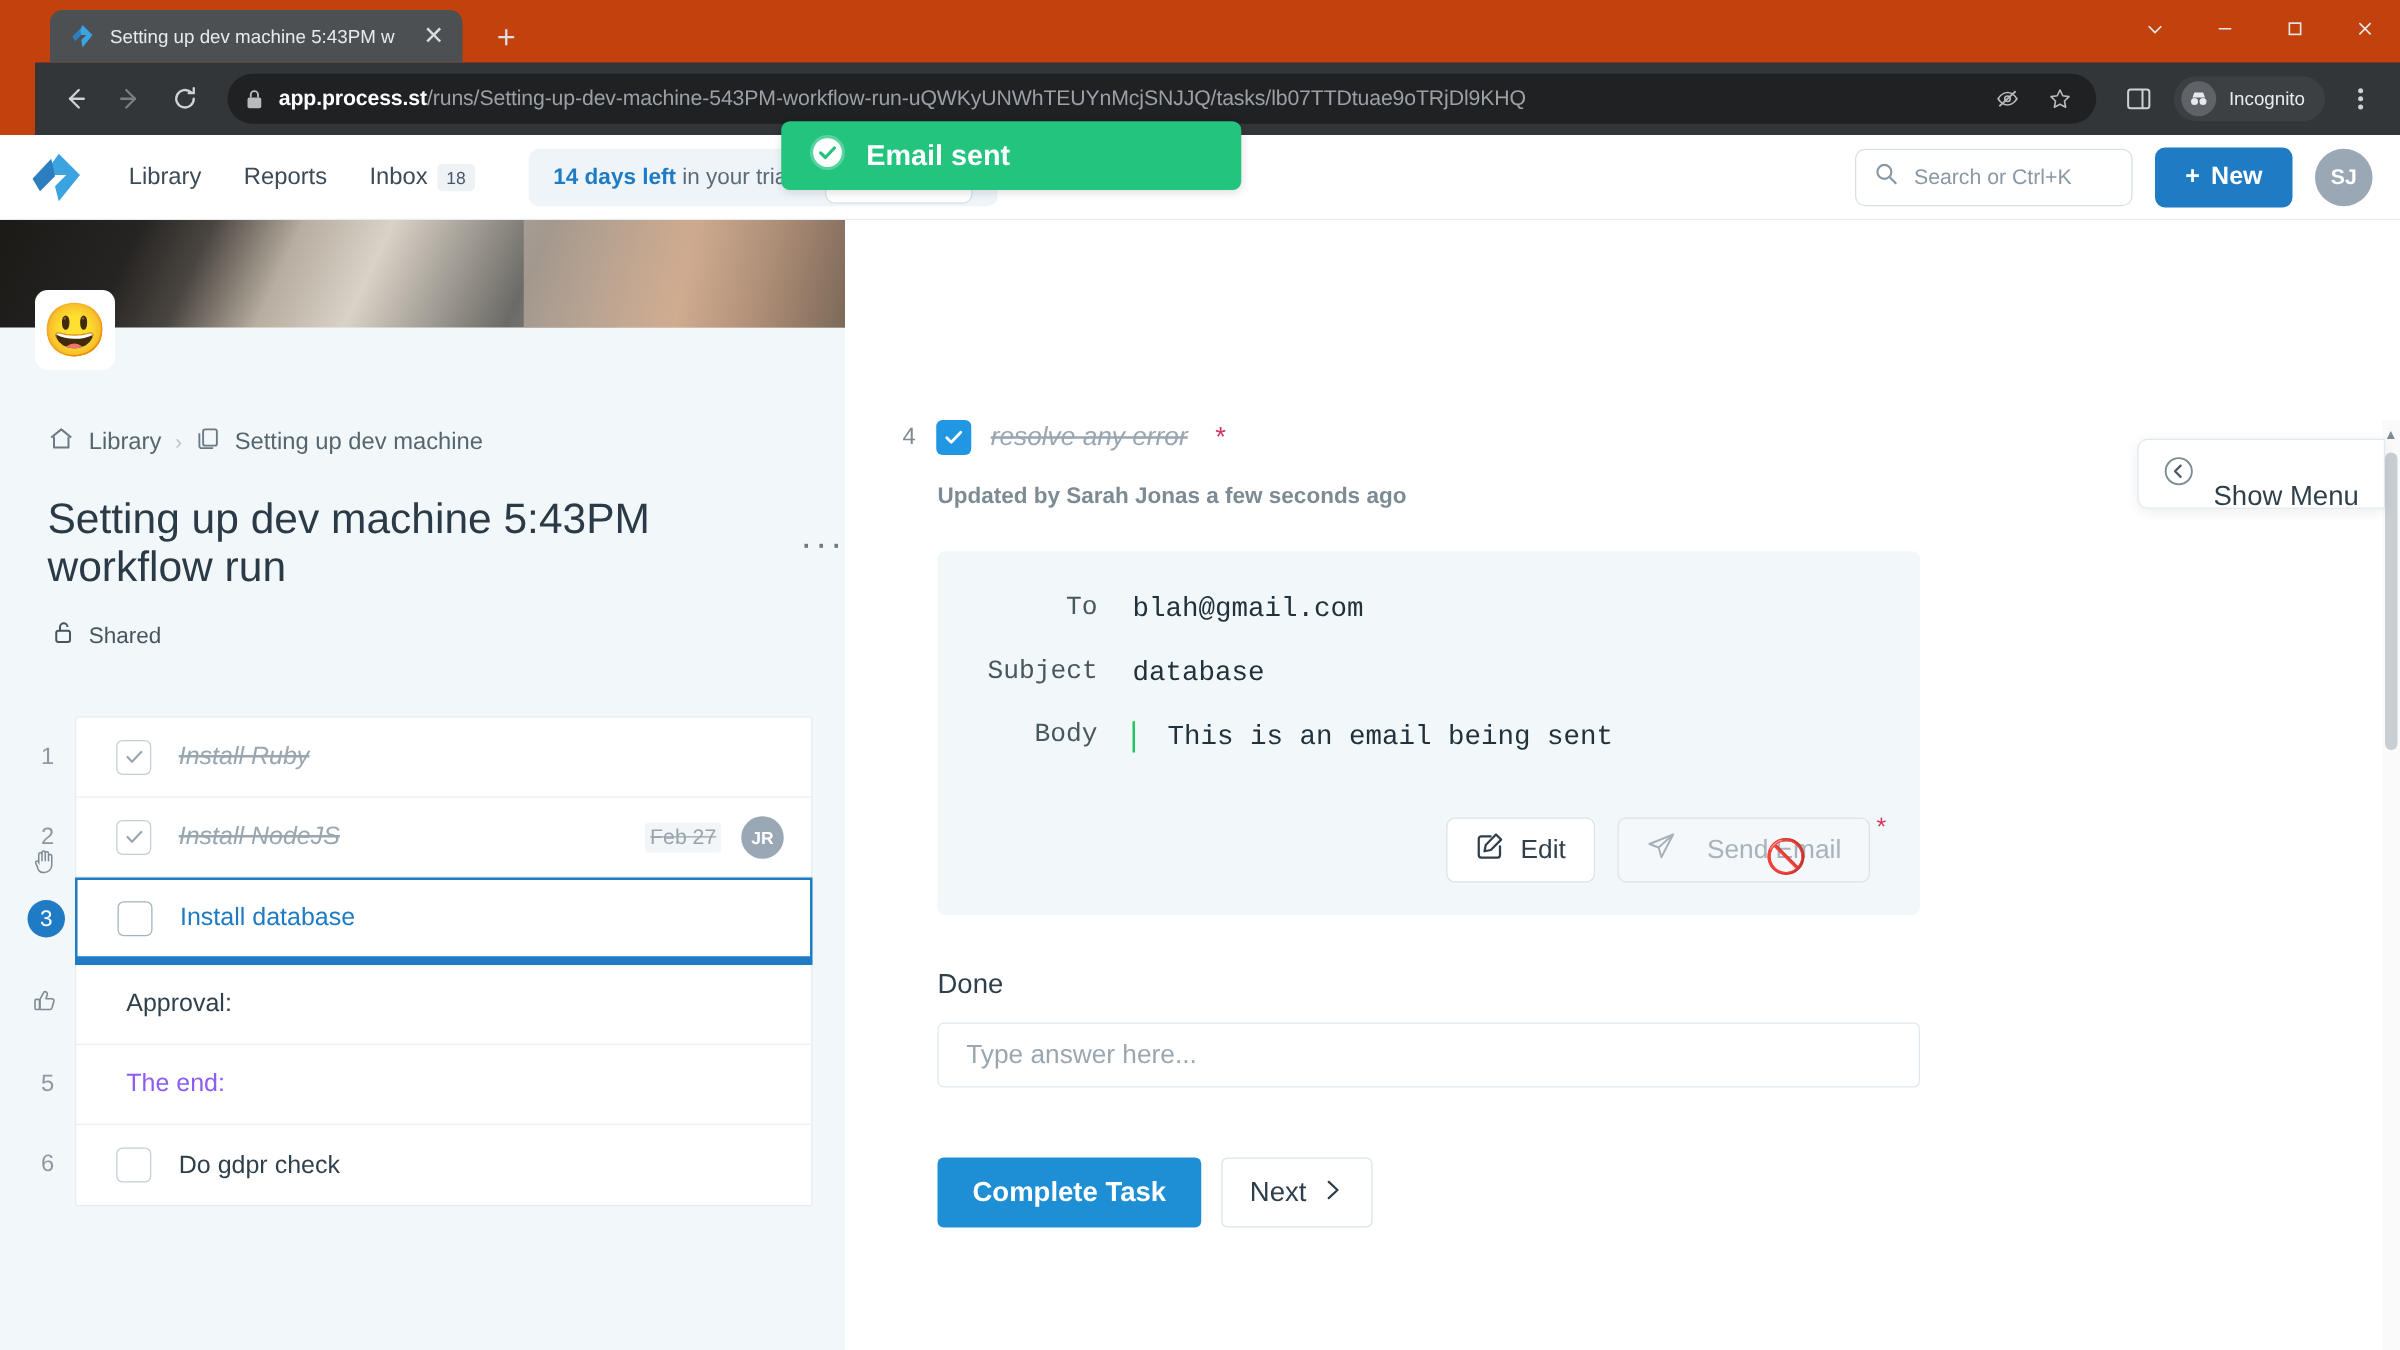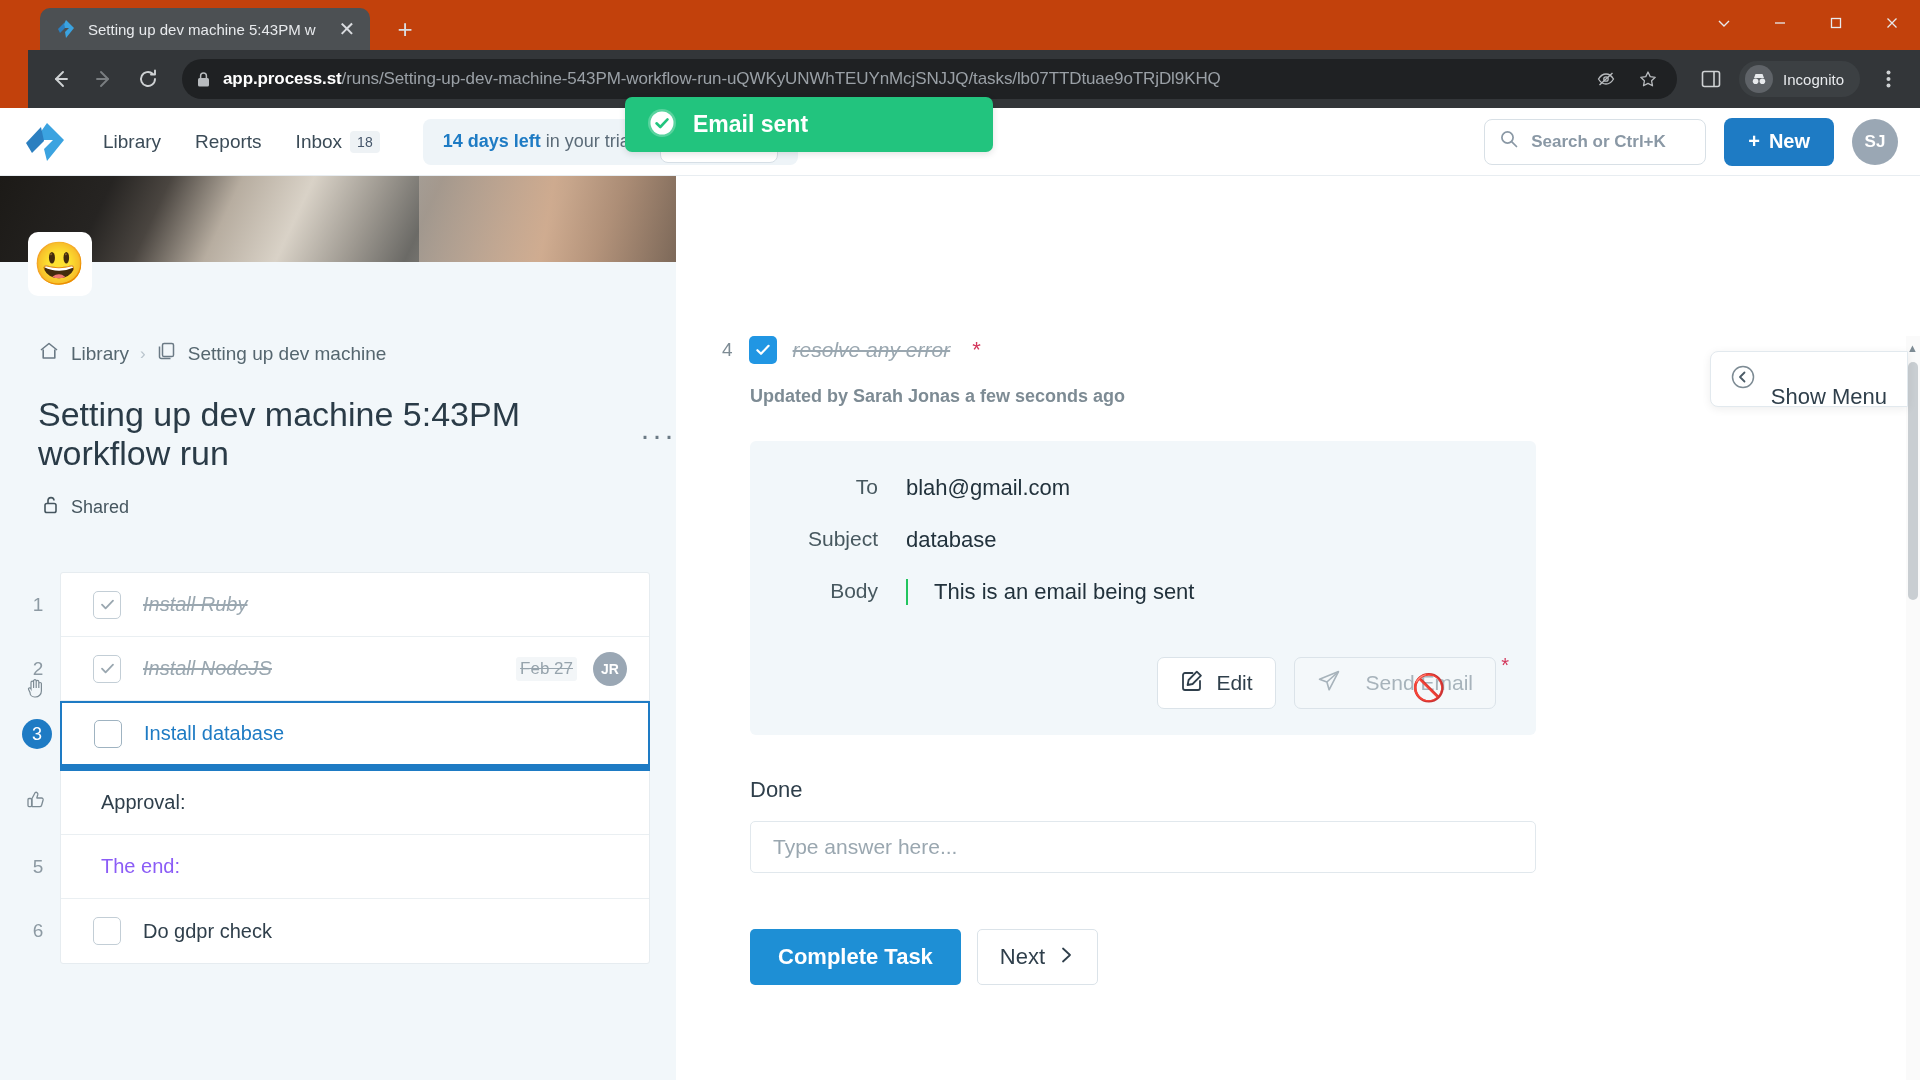--- a/index.html
+++ b/index.html
@@ -69,21 +69,21 @@
   }
   .trial-text { font-size: 18px; color: #5b6b78; }
   .trial-text b { color: #1e7bc4; }
   .subscribe-btn {
     background: #fff; border: 1px solid #d6dfe6; border-radius: 8px; height: 42px;
     display: flex; align-items: center; padding: 0 18px; font-size: 18px; color: #3b4b57;
   }
   .header-spacer { flex: 1; }
   .search-box {
     width: 222px; height: 46px; border: 1px solid #d8e0e6; border-radius: 8px;
-    display: flex; align-items: center; gap: 12px; padding: 0 14px; color: #8a98a5; font-size: 17px; font-weight: bold;
+    display: flex; align-items: center; gap: 12px; padding: 0 14px; color: #8a98a5; font-size: 17px;
   }
   .new-btn {
     margin-left: 18px; background: #1e7bc4; color: #fff; height: 48px; border-radius: 8px;
     display: flex; align-items: center; gap: 9px; padding: 0 24px; font-size: 20px; font-weight: bold;
   }
   .user-avatar {
     margin-left: 18px; width: 46px; height: 46px; border-radius: 50%; background: #9aa7b4;
     color: #fff; display: flex; align-items: center; justify-content: center;
     font-size: 17px; font-weight: bold;
   }
@@ -168,21 +168,21 @@
   .cbx-blue { width: 28px; height: 28px; border-radius: 5px; background: #2196e3;
     display: flex; align-items: center; justify-content: center; flex: 0 0 28px; }
   .sub-label { font-size: 21px; color: #9aa7b0; font-style: italic; text-decoration: line-through; }
   .req-star { color: #d3365b; font-size: 22px; margin-left: 6px; }
   .updated-line { color: #7d8b94; font-size: 18px; font-weight: bold; padding: 22px 0 0 28px; }
 
   .email-card {
     margin: 34px 0 0 28px; width: 786px; background: #f2f7fa; border-radius: 6px;
     padding: 34px 40px 26px 40px;
   }
-  .email-field { display: flex; align-items: flex-start; margin-bottom: 26px; }
+  .email-field { display: flex; align-items: flex-start; margin-bottom: 26px; font-family: Liberation Mono, monospace; }
   .ef-label { width: 116px; text-align: right; font-size: 21px; color: #47585f; padding-right: 28px; }
   .ef-value { font-size: 22px; color: #22323c; }
   .ef-body { border-left: 2px solid #22c55e; padding-left: 26px; }
   .email-actions { display: flex; justify-content: flex-end; gap: 18px; padding-top: 26px; position: relative; }
   .btn-outline {
     background: #fff; border: 1px solid #dbe3e9; border-radius: 7px; height: 52px;
     display: flex; align-items: center; gap: 12px; padding: 0 22px; font-size: 21px; color: #2f3f4b;
   }
   .btn-outline.disabled { color: #a7b3bb; background: #f4f8fa; position: relative; gap: 25px; }
   .no-cursor { position: absolute; left: 118px; top: 14px; font-size: 27px; color: #333; }

